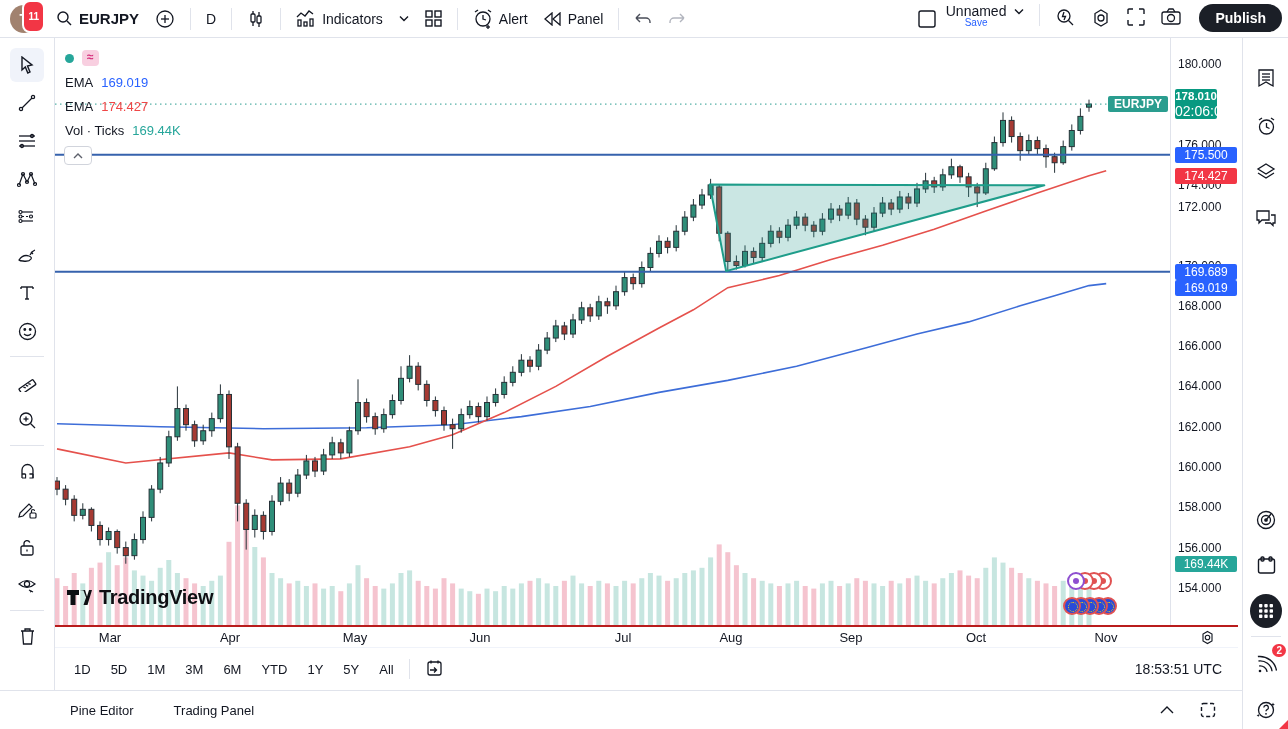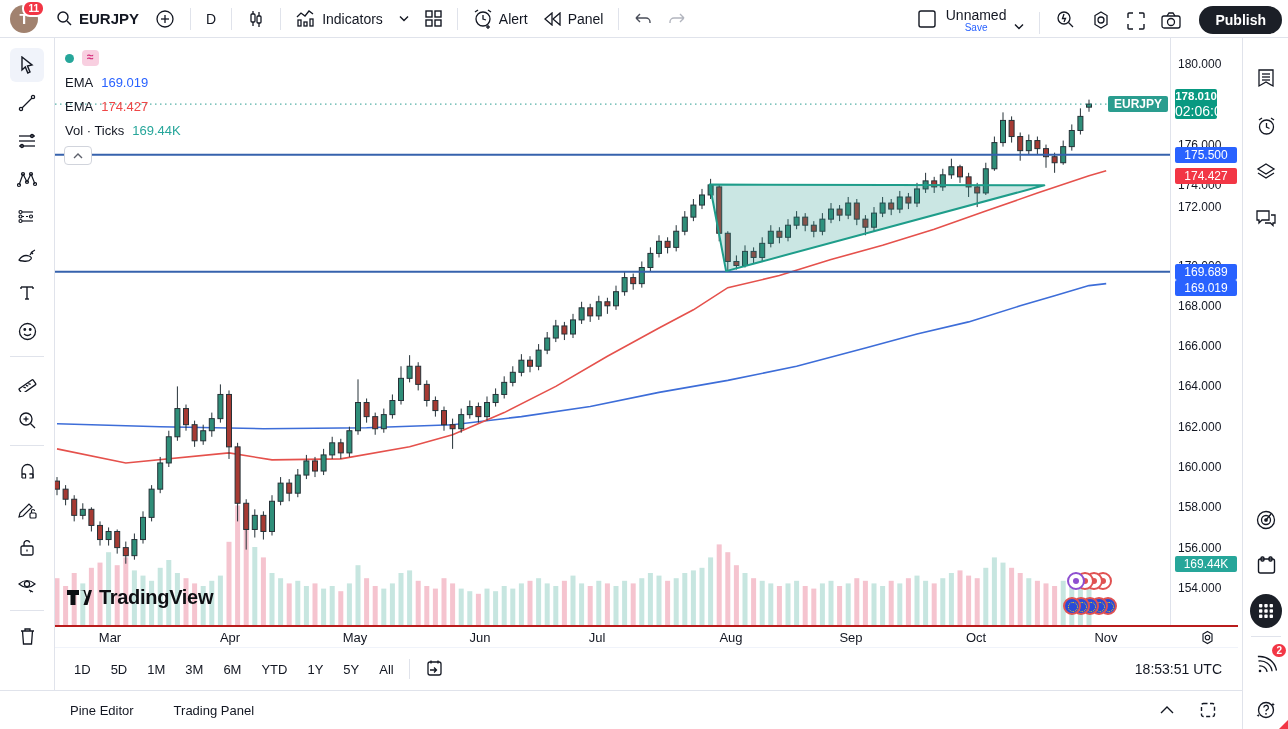--- a/index.html
+++ b/index.html
@@ -3,32 +3,32 @@
 <meta charset="utf-8">
 <style>
   * { margin:0; padding:0; box-sizing:border-box; }
   html,body { width:1288px; height:729px; overflow:hidden; background:#fff;
     font-family:"Liberation Sans", sans-serif; color:#131722; }
   .app { position:relative; width:1288px; height:729px; background:#fff; }
 
   
   .topbar { position:absolute; left:0; top:0; width:1288px; height:38px;
     border-bottom:1px solid #e0e3eb; display:flex; align-items:center; padding:0 6px; z-index:30; background:#fff;}
-  .tb-group { display:flex; align-items:flex-end; }
+  .tb-group { display:flex; align-items:flex-start; }
   .tb-sep { width:1px; height:22px; background:#e0e3eb; margin:0 7px; }
   .tb-btn { display:flex; align-items:center; gap:6px; padding:4px 8px; border-radius:6px;
     font-size:14px; cursor:pointer; white-space:nowrap; }
   .icon { display:inline-flex; align-items:center; justify-content:center; color:#131722; }
   .icon svg { display:block; }
   .muted { color:#b2b5be; }
   .avatar { position:relative; width:28px; height:28px; margin:0 10px 0 4px; }
   .avatar-c { width:28px; height:28px; border-radius:50%; background:#a1826f; color:#fff;
     font-weight:bold; font-size:15px; display:flex; align-items:center; justify-content:center; }
   .avatar-badge { position:absolute; top:-5px; right:-7px; background:#f23645; color:#fff;
-    font-size:10px; font-weight:bold; border-radius:8px; padding:1px 4px; border:2px solid #fff; }
+    font-size:10px; font-weight:bold; border-radius:8px; padding:9px 4px; border:2px solid #fff; }
   .symbol-name { font-weight:bold; font-size:15px; }
   .layout-stack { display:flex; flex-direction:column; align-items:center; line-height:1.05; cursor:pointer;}
   .layout-name { font-size:14px; }
   .layout-save { font-size:10px; color:#2962ff; }
   .publish { background:#1b1f27; color:#fff; font-size:14px; font-weight:bold;
     padding:6px 16px; border-radius:17px; cursor:pointer; margin-left:10px; }
 
   
   .lefttb { position:absolute; left:0; top:38px; width:55px; height:652px;
     border-right:1px solid #e0e3eb; display:flex; flex-direction:column; align-items:center;
@@ -876,21 +876,21 @@
     <span class="ax-gear">
       <svg width="15" height="15" viewBox="0 0 20 20" fill="none" stroke="#131722" stroke-width="1.5">
           <polygon points="10,2 16,5.5 16,14.5 10,18 4,14.5 4,5.5"></polygon>
           <circle cx="10" cy="10" r="3"></circle>
         </svg>
     </span>
   <span class="mtick" style="left: 55px;">Mar</span>
       <span class="mtick" style="left: 175px;">Apr</span>
       <span class="mtick" style="left: 300px;">May</span>
       <span class="mtick" style="left: 425px;">Jun</span>
-      <span class="mtick" style="left: 542px;">Jul</span>
+      <span class="mtick" style="left: 568px;">Jul</span>
       <span class="mtick" style="left: 676px;">Aug</span>
       <span class="mtick" style="left: 796px;">Sep</span>
       <span class="mtick" style="left: 921px;">Oct</span>
       <span class="mtick" style="left: 1051px;">Nov</span>
     </div>
 
   <div class="rangerow">
     <span id="ranges" style="display:flex;align-items:center;gap:6px;">
         <span class="rbtn">1D</span>
         <span class="rbtn">5D</span>

